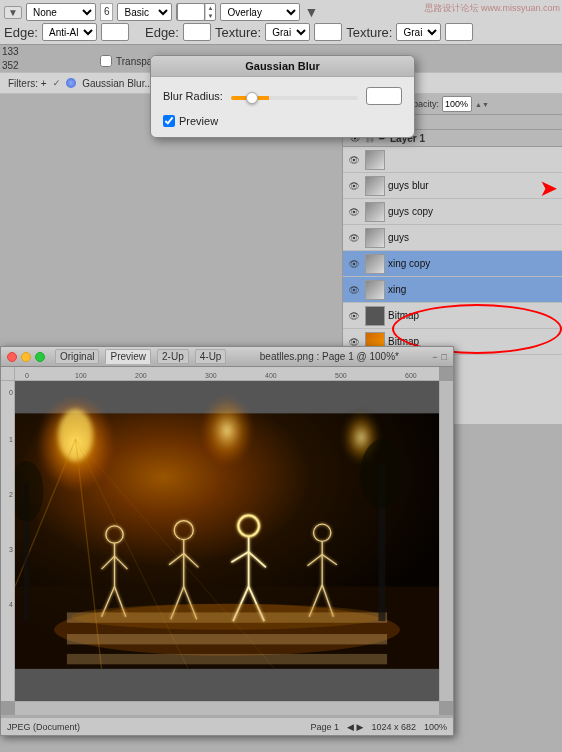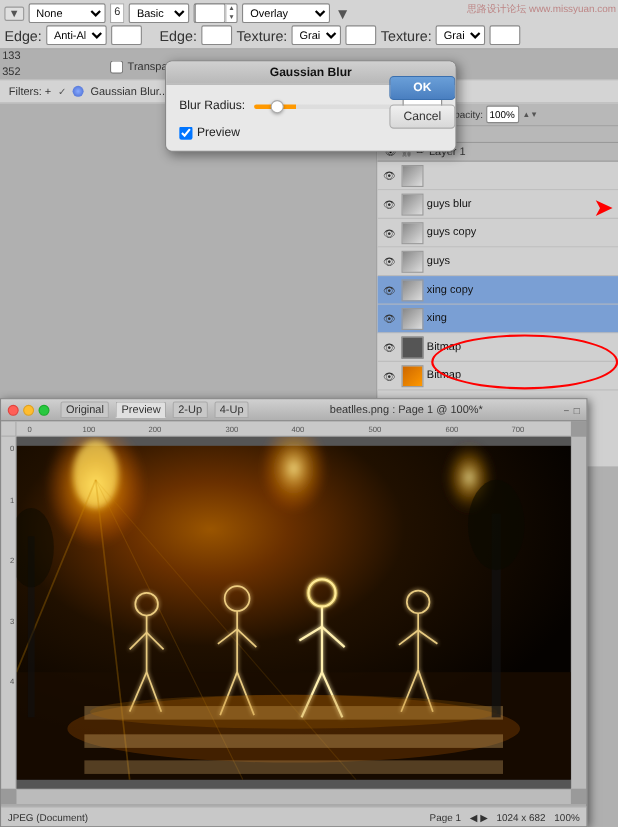--- a/index.html
+++ b/index.html
@@ -138,20 +138,21 @@
 
     .chain-icon {
       font-size: 9px;
       color: #555;
     }
 
     .layer-name-header {
       font-size: 10px;
       color: #333;
       flex: 1;
+      font-weight: bold;
     }
 
     .layers-list {
       overflow-y: auto;
       height: calc(100% - 22px);
     }
 
     .layer-row {
       display: flex;
       align-items: center;
@@ -346,23 +347,23 @@
     }
 
     .preview-label {
       font-size: 11px;
       color: #222;
     }
 
     
     .photoshop-window {
       position: absolute;
-      bottom: 0;
+      bottom: 16px;
       left: 0;
-      width: 534px;
+      width: 454px;
       height: 390px;
       background: #ababab;
       border: 1px solid #888;
       box-shadow: 2px 2px 8px rgba(0,0,0,0.5);
     }
 
     .ps-titlebar {
       background: linear-gradient(to bottom, #d0d0d0, #b0b0b0);
       height: 20px;
       display: flex;
@@ -770,24 +771,20 @@
         <div class="blur-slider-container">
           <input type="range" class="blur-slider" min="0" max="10" value="1.3" step="0.1" style="">
         </div>
         <input type="text" class="blur-value-box" style="">
       </div>
       <div class="preview-row">
         <input type="checkbox" class="preview-check" checked="" style="">
         <span class="preview-label">Preview</span>
       </div>
 
-      <div style="position:absolute; right:0; top:-8px; display:flex; flex-direction:column; gap:4px;">
-        <div class="btn-ok">OK</div>
-        <div class="btn-cancel">Cancel</div>
-      </div>
     </div>
   </div>
 </div>
 
 <div class="photoshop-window">
 
   <div class="ps-titlebar">
     <div class="ps-traffic-lights">
       <div class="ps-btn-red"></div>
       <div class="ps-btn-yellow"></div>

